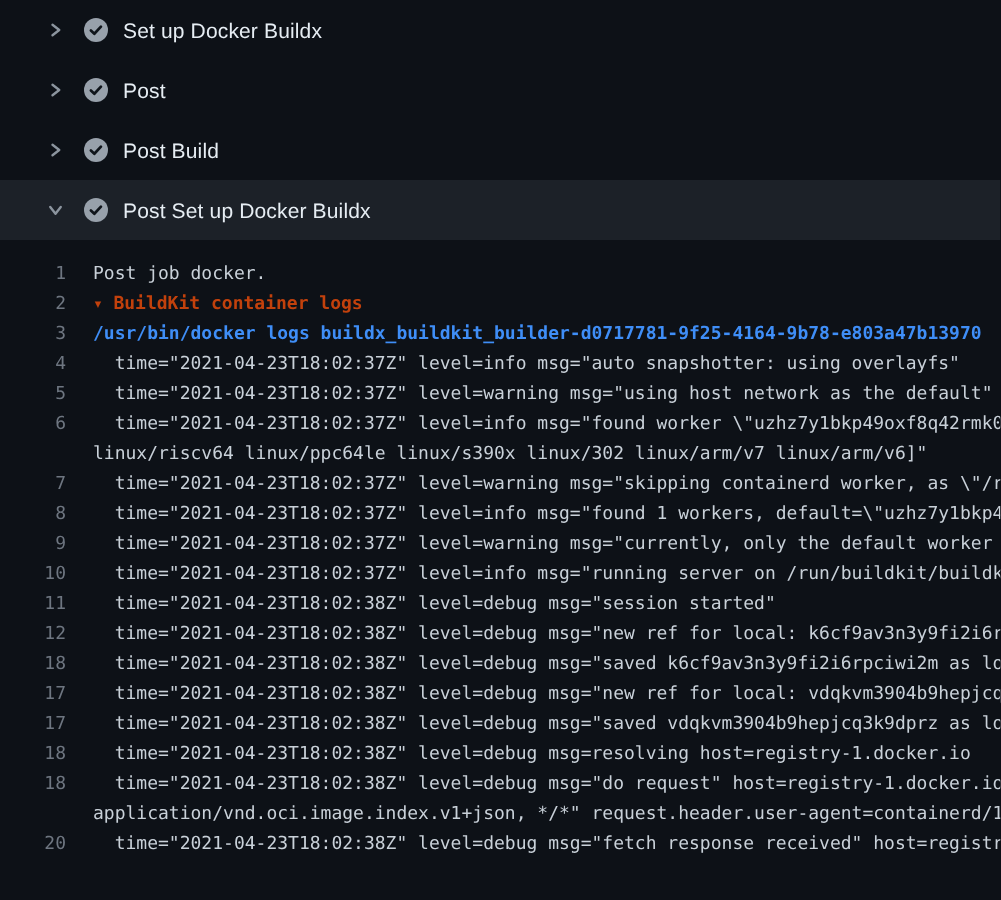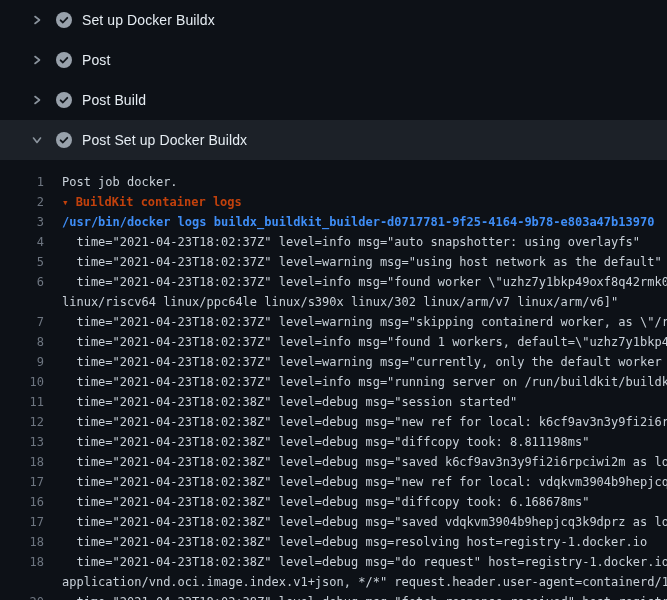--- a/index.html
+++ b/index.html
@@ -191,36 +191,28 @@
     </div>
     <div class="log-row kind-plain">
       <span class="ln">11</span>
       <span class="lt"><span class="arrow"></span><span>  time="2021-04-23T18:02:38Z" level=debug msg="session started"</span></span>
     </div>
     <div class="log-row kind-plain">
       <span class="ln">12</span>
       <span class="lt"><span class="arrow"></span><span>  time="2021-04-23T18:02:38Z" level=debug msg="new ref for local: k6cf9av3n3y9fi2i6rpc</span></span>
     </div>
     <div class="log-row kind-plain">
-      <span class="ln">13</span>
-      <span class="lt"><span class="arrow"></span><span>  time="2021-04-23T18:02:38Z" level=debug msg="diffcopy took: 8.811198ms"</span></span>
-    </div>
-    <div class="log-row kind-plain">
       <span class="ln">18</span>
       <span class="lt"><span class="arrow"></span><span>  time="2021-04-23T18:02:38Z" level=debug msg="saved k6cf9av3n3y9fi2i6rpciwi2m as loca</span></span>
     </div>
     <div class="log-row kind-plain">
       <span class="ln">17</span>
       <span class="lt"><span class="arrow"></span><span>  time="2021-04-23T18:02:38Z" level=debug msg="new ref for local: vdqkvm3904b9hepjcq3k</span></span>
     </div>
     <div class="log-row kind-plain">
-      <span class="ln">16</span>
-      <span class="lt"><span class="arrow"></span><span>  time="2021-04-23T18:02:38Z" level=debug msg="diffcopy took: 6.168678ms"</span></span>
-    </div>
-    <div class="log-row kind-plain">
       <span class="ln">17</span>
       <span class="lt"><span class="arrow"></span><span>  time="2021-04-23T18:02:38Z" level=debug msg="saved vdqkvm3904b9hepjcq3k9dprz as loca</span></span>
     </div>
     <div class="log-row kind-plain">
       <span class="ln">18</span>
       <span class="lt"><span class="arrow"></span><span>  time="2021-04-23T18:02:38Z" level=debug msg=resolving host=registry-1.docker.io</span></span>
     </div>
     <div class="log-row kind-plain">
       <span class="ln">18</span>
       <span class="lt"><span class="arrow"></span><span>  time="2021-04-23T18:02:38Z" level=debug msg="do request" host=registry-1.docker.io r</span></span>

